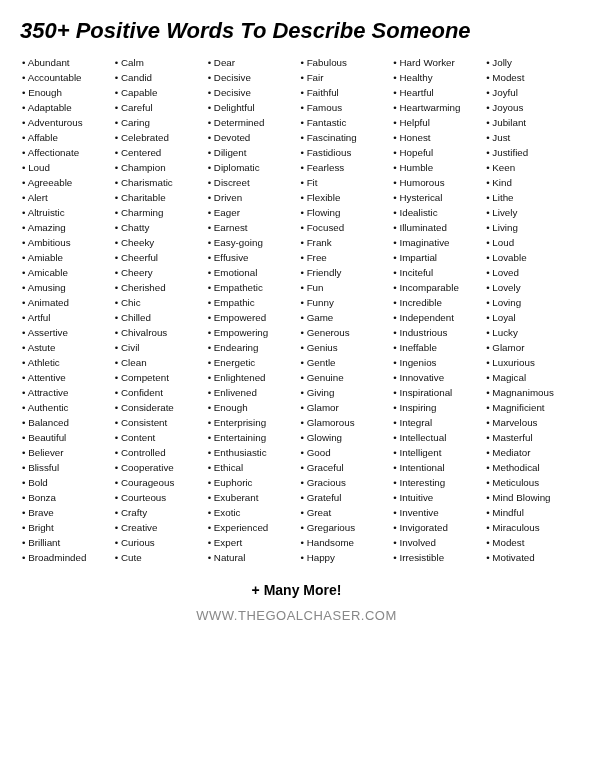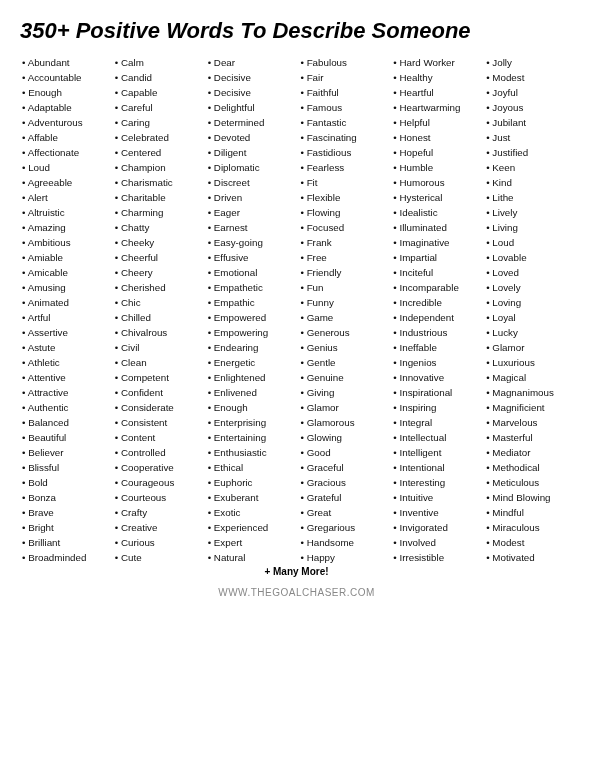--- a/index.html
+++ b/index.html
@@ -33,31 +33,31 @@
       line-height: 1.53;
       display: block;
       padding-left: 10px;
       text-indent: -8px;
     }
     .word-item::before {
       content: "• ";
     }
     .footer {
       text-align: center;
-      font-size: 10px;
+      font-size: 13px;
       color: #888;
       margin-top: 10px;
       letter-spacing: 0.5px;
     }
     .more {
       text-align: center;
-      font-size: 10px;
+      font-size: 14px;
       font-weight: bold;
       color: #000;
-      margin-top: 0;
+      margin-top: 16px;
     }
   </style>
 </head>
 <body>
 
 <h1>350+ Positive Words To Describe Someone</h1>
 
 <div class="columns-wrapper">
 <div class="col">
       <span class="word-item">Abundant</span>

